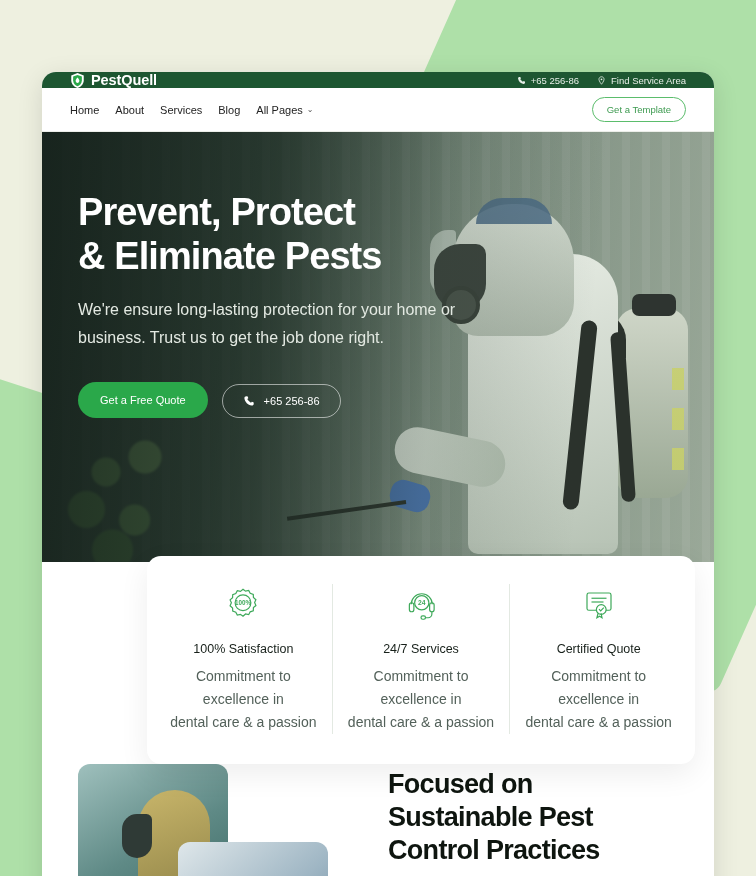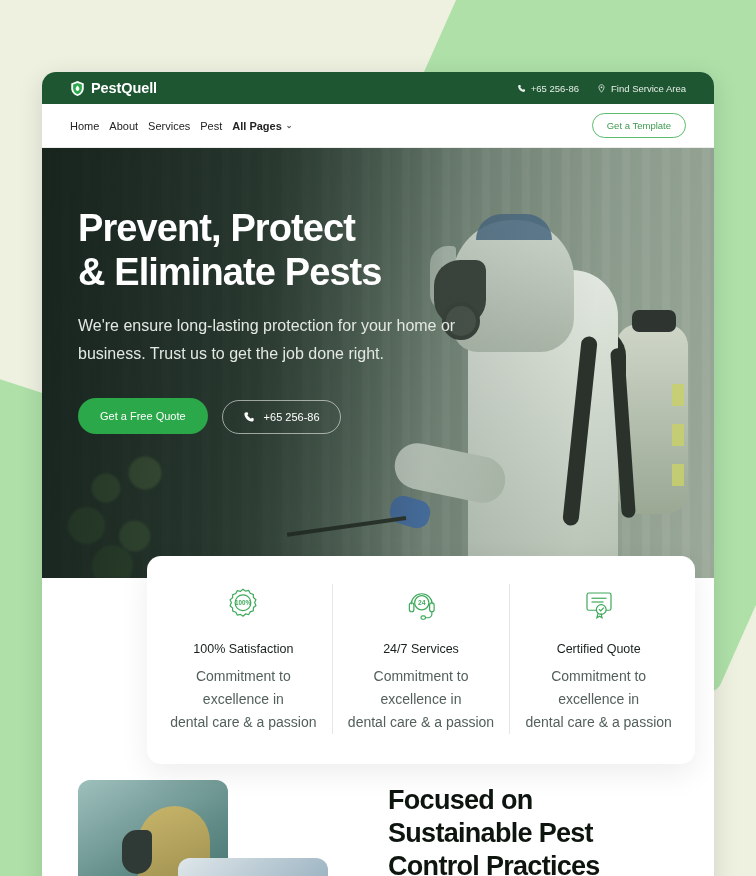--- a/index.html
+++ b/index.html
@@ -34,21 +34,21 @@
     width:672px; height:900px;
     background:#ffffff;
     border-radius:14px 14px 0 0;
     overflow:hidden;
     z-index:2;
     box-shadow:0 6px 26px rgba(0,0,0,.12);
   }
 
   
   .topbar {
-    height:32px; background:#1d5631;
+    height:16px; background:#1d5631;
     display:flex; align-items:center; justify-content:space-between;
     padding:0 28px;
   }
   .brand { display:flex; align-items:center; gap:6px; }
   .brand-name {
     color:#fff; font-size:14.5px; font-weight:bold; letter-spacing:-.1px;
   }
   .shield-icon { width:15px; height:17px; display:block; }
   .topbar-right { display:flex; align-items:center; gap:18px; }
   .topbar-item {
@@ -57,25 +57,25 @@
   }
   .topbar-item svg { width:9px; height:9px; display:block; }
 
   
   .navbar {
     height:44px; background:#fff;
     display:flex; align-items:center; justify-content:space-between;
     padding:0 28px;
     border-bottom:1px solid #eceee9;
   }
-  .nav-links { display:flex; align-items:center; gap:10px; }
+  .nav-links { display:flex; align-items:center; gap:16px; }
   .nav-link {
     font-size:11px; color:#232323; cursor:pointer; white-space:nowrap;
   }
-  .nav-link.has-caret { display:flex; align-items:center; gap:4px;font-weight:bold; }
+  .nav-link.has-caret { display:flex; align-items:center; gap:4px; }
   .caret { font-size:8px; color:#555; }
   .template-btn {
     border:1px solid #5bbd6c; color:#3d9a50;
     font-size:9.5px; padding:6px 14px; border-radius:20px;
     background:#fff; cursor:pointer; white-space:nowrap;
   }
 
   
   .hero {
     position:relative; height:430px; overflow:hidden;
@@ -302,21 +302,21 @@
       <div class="nav-link">
         <span>Home</span>
       </div>
       <div class="nav-link">
         <span>About</span>
       </div>
       <div class="nav-link">
         <span>Services</span>
       </div>
       <div class="nav-link">
-        <span>Pest</span>
+        <span>Blog</span>
       </div>
       <div class="nav-link has-caret">
         <span>All Pages</span>
         <span class="caret">⌄</span>
       </div>
     </div>
     <button class="template-btn">Get a Template</button>
   </div>
 
   <div class="hero">

